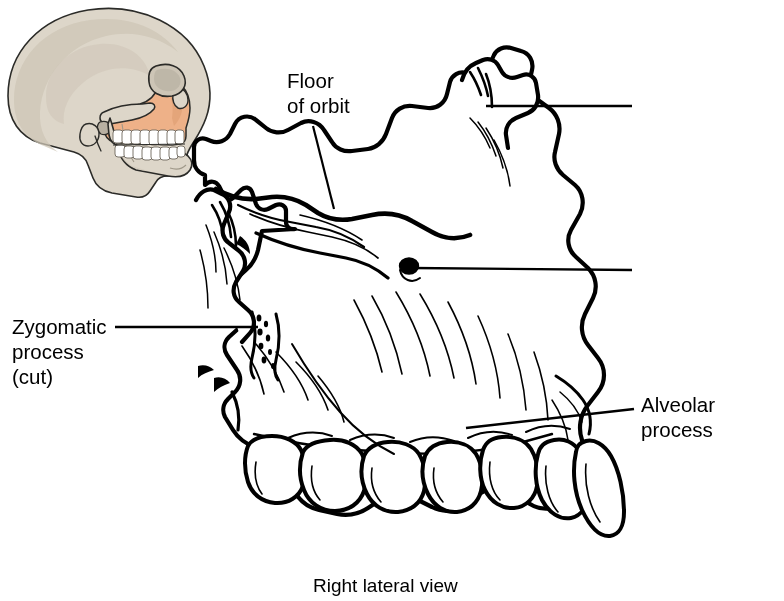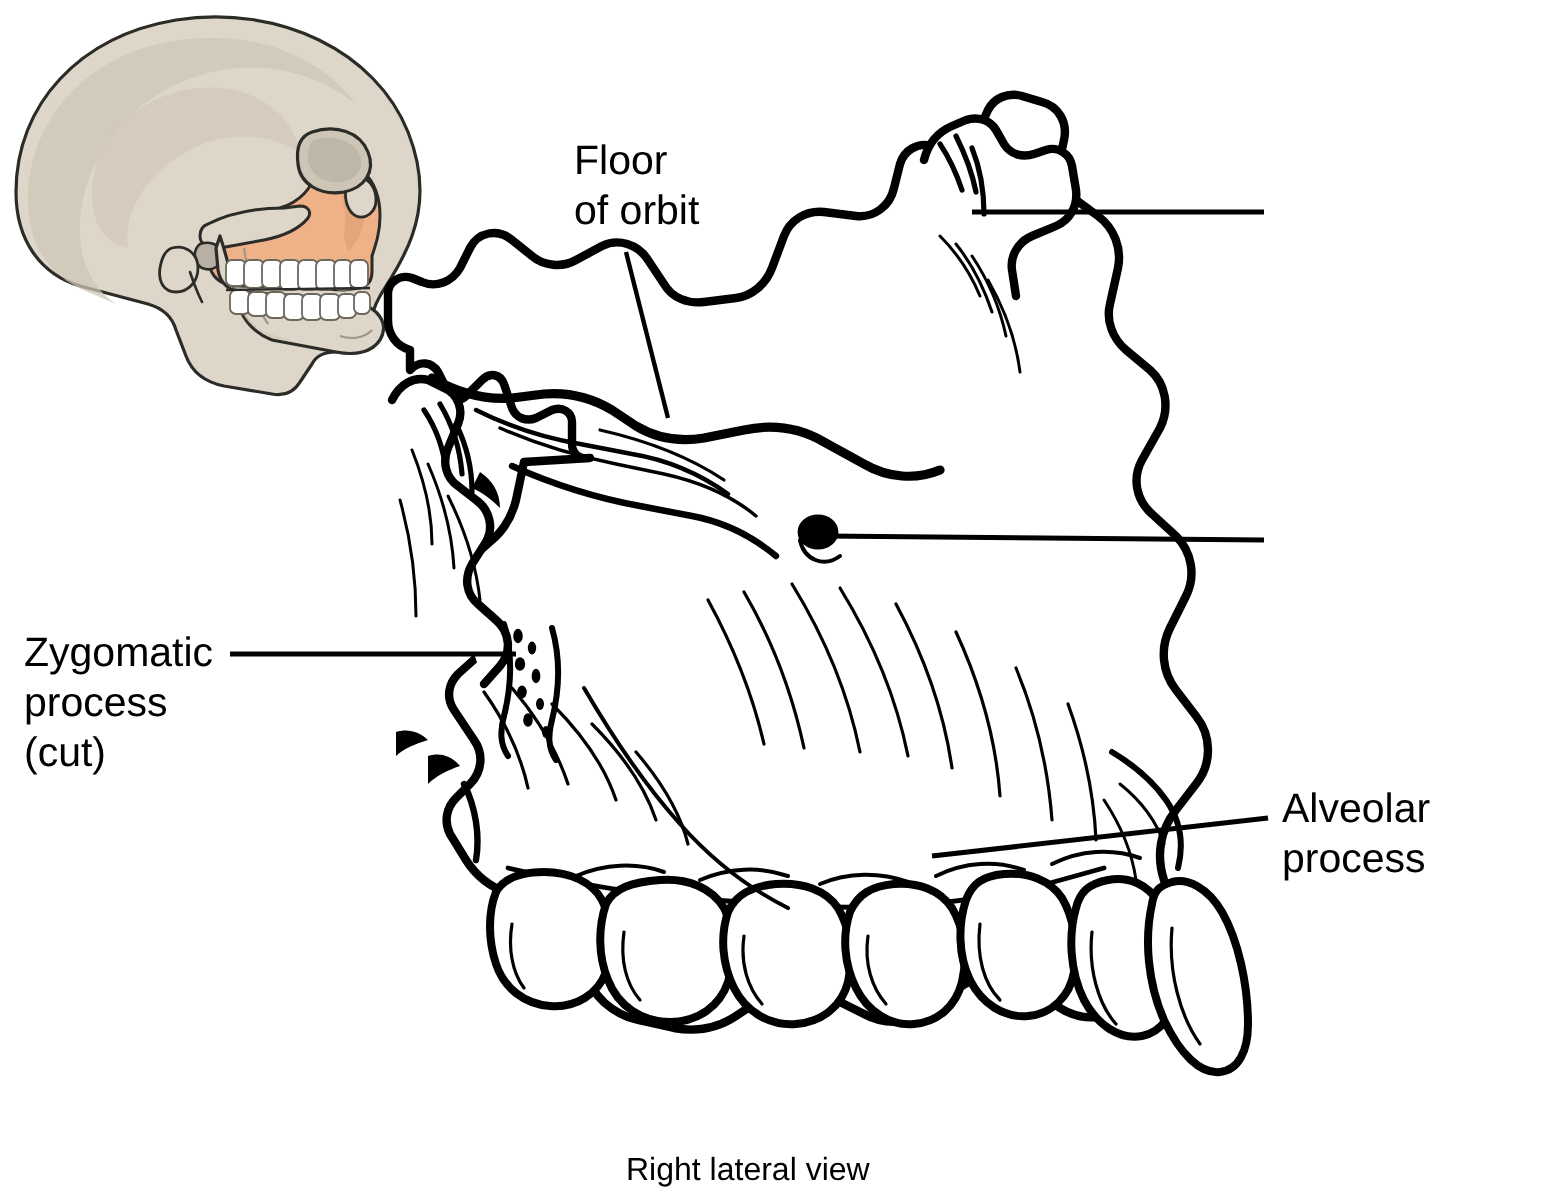--- a/index.html
+++ b/index.html
@@ -34,21 +34,21 @@
     font-size: 20.5px;
     line-height: 25px;
     color: #000000;
     white-space: pre;
     letter-spacing: 0px;
   }
   .label-left  { text-align: left; }
   .caption {
     position: absolute;
     font-family: "Liberation Sans", sans-serif;
-    font-size: 16px;
+    font-size: 19px;
     line-height: 25px;
     color: #000000;
     white-space: pre;
   }
   .lbl-articulates { left: 641px; top: 92px; }
   .lbl-infraorbital { left: 641px; top: 256px; }
   .lbl-alveolar    { left: 641px; top: 392px; }
   .lbl-zygomatic   { left: 12px;  top: 314px; }
   .lbl-floor       { left: 287px; top: 68px;  }
   .cap-view        { left: 313px; top: 573px; }

